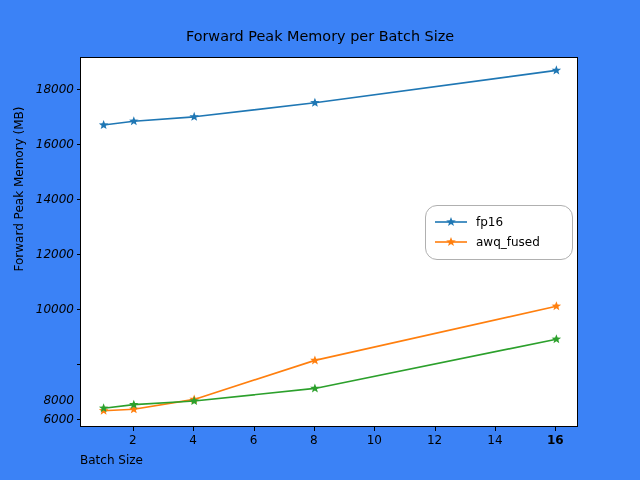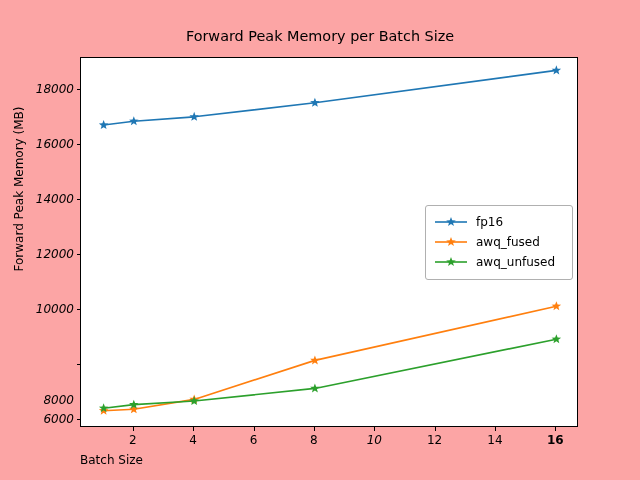--- a/index.html
+++ b/index.html
@@ -4,21 +4,21 @@
 <style>
   html, body {
     margin: 0;
     padding: 0;
     background: #ffffff;
   }
   #figure {
     position: relative;
     width: 640px;
     height: 480px;
-    background: #fca5a5;
+    background: #3b82f6;
     font-family: "DejaVu Sans", sans-serif;
     overflow: hidden;
   }
   #title {
     position: absolute;
     left: 0;
     top: 28px;
     width: 640px;
     text-align: center;
     font-size: 14.4px;
@@ -94,21 +94,21 @@
     color: #000000;
     transform: rotate(-90deg);
     transform-origin: center center;
   }
   #legend {
     position: absolute;
     left: 425px;
     top: 205px;
     width: 148px;
     border: 1px solid #b0b0b0;
-    border-radius: 3px;
+    border-radius: 12px;
     background: #ffffff;
     padding: 6px 8px 7px 8px;
     box-sizing: border-box;
   }
   .legend-row {
     display: flex;
     align-items: center;
     height: 20px;
   }
   .legend-swatch {
@@ -167,27 +167,20 @@
         </svg>
       <span class="legend-text">fp16</span>
     </div>
     <div class="legend-row">
       <svg class="legend-swatch" viewBox="0 0 34 18">
           <line x1="1" y1="9" x2="33" y2="9" stroke="#ff7f0e" stroke-width="1.6"></line>
           <path d="M17.00,4.00L18.23,7.30L21.76,7.45L19.00,9.65L19.94,13.05L17.00,11.10L14.06,13.05L15.00,9.65L12.24,7.45L15.77,7.30Z" fill="#ff7f0e"></path>
         </svg>
       <span class="legend-text">awq_fused</span>
     </div>
-    <div class="legend-row">
-      <svg class="legend-swatch" viewBox="0 0 34 18">
-          <line x1="1" y1="9" x2="33" y2="9" stroke="#2ca02c" stroke-width="1.6"></line>
-          <path d="M17.00,4.00L18.23,7.30L21.76,7.45L19.00,9.65L19.94,13.05L17.00,11.10L14.06,13.05L15.00,9.65L12.24,7.45L15.77,7.30Z" fill="#2ca02c"></path>
-        </svg>
-      <span class="legend-text">awq_unfused</span>
-    </div>
   </div>
 
 <div class="ytick-label" style="top: 419.303px;">6000</div>
     <div class="ytick-mark" style="top: 419.303px;"></div>
     <div class="ytick-label" style="top: 364.325px; margin-top: 36px;">8000</div>
     <div class="ytick-mark" style="top: 364.325px;"></div>
     <div class="ytick-label" style="top: 309.348px;">10000</div>
     <div class="ytick-mark" style="top: 309.348px;"></div>
     <div class="ytick-label" style="top: 254.37px;">12000</div>
     <div class="ytick-mark" style="top: 254.37px;"></div>
@@ -198,21 +191,21 @@
     <div class="ytick-label" style="top: 89.4368px;">18000</div>
     <div class="ytick-mark" style="top: 89.4368px;"></div>
     <div class="xtick-label" style="left: 132.818px;">2</div>
     <div class="xtick-mark" style="left: 132.818px;"></div>
     <div class="xtick-label" style="left: 193.182px;">4</div>
     <div class="xtick-mark" style="left: 193.182px;"></div>
     <div class="xtick-label" style="left: 253.545px;">6</div>
     <div class="xtick-mark" style="left: 253.545px;"></div>
     <div class="xtick-label" style="left: 313.909px;">8</div>
     <div class="xtick-mark" style="left: 313.909px;"></div>
-    <div class="xtick-label" style="left: 374.273px; font-style: italic;">10</div>
+    <div class="xtick-label" style="left: 374.273px;">10</div>
     <div class="xtick-mark" style="left: 374.273px;"></div>
     <div class="xtick-label" style="left: 434.636px;">12</div>
     <div class="xtick-mark" style="left: 434.636px;"></div>
     <div class="xtick-label" style="left: 495px;">14</div>
     <div class="xtick-mark" style="left: 495px;"></div>
     <div class="xtick-label" style="left: 555.364px; font-weight: bold;">16</div>
     <div class="xtick-mark" style="left: 555.364px;"></div>
   </div>
 
 </body></html>

